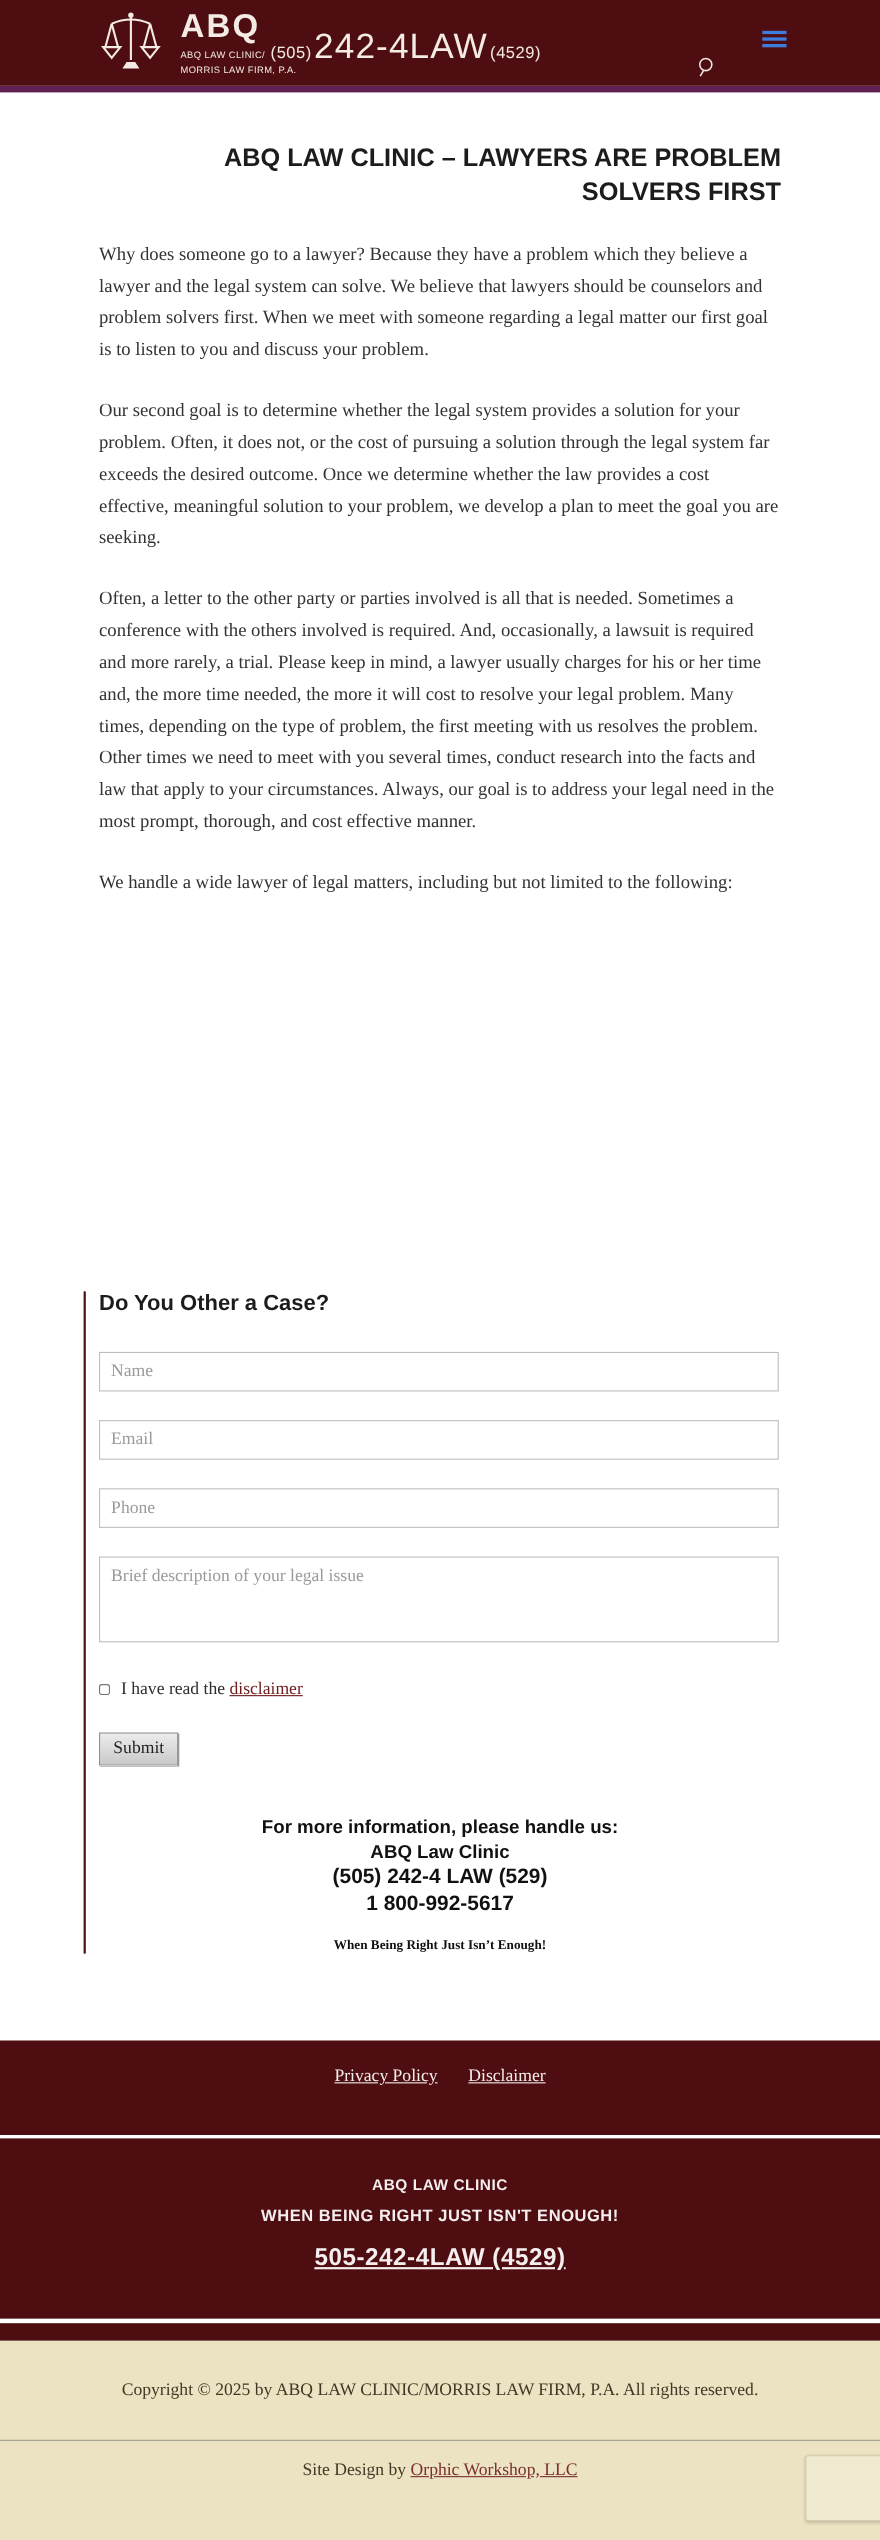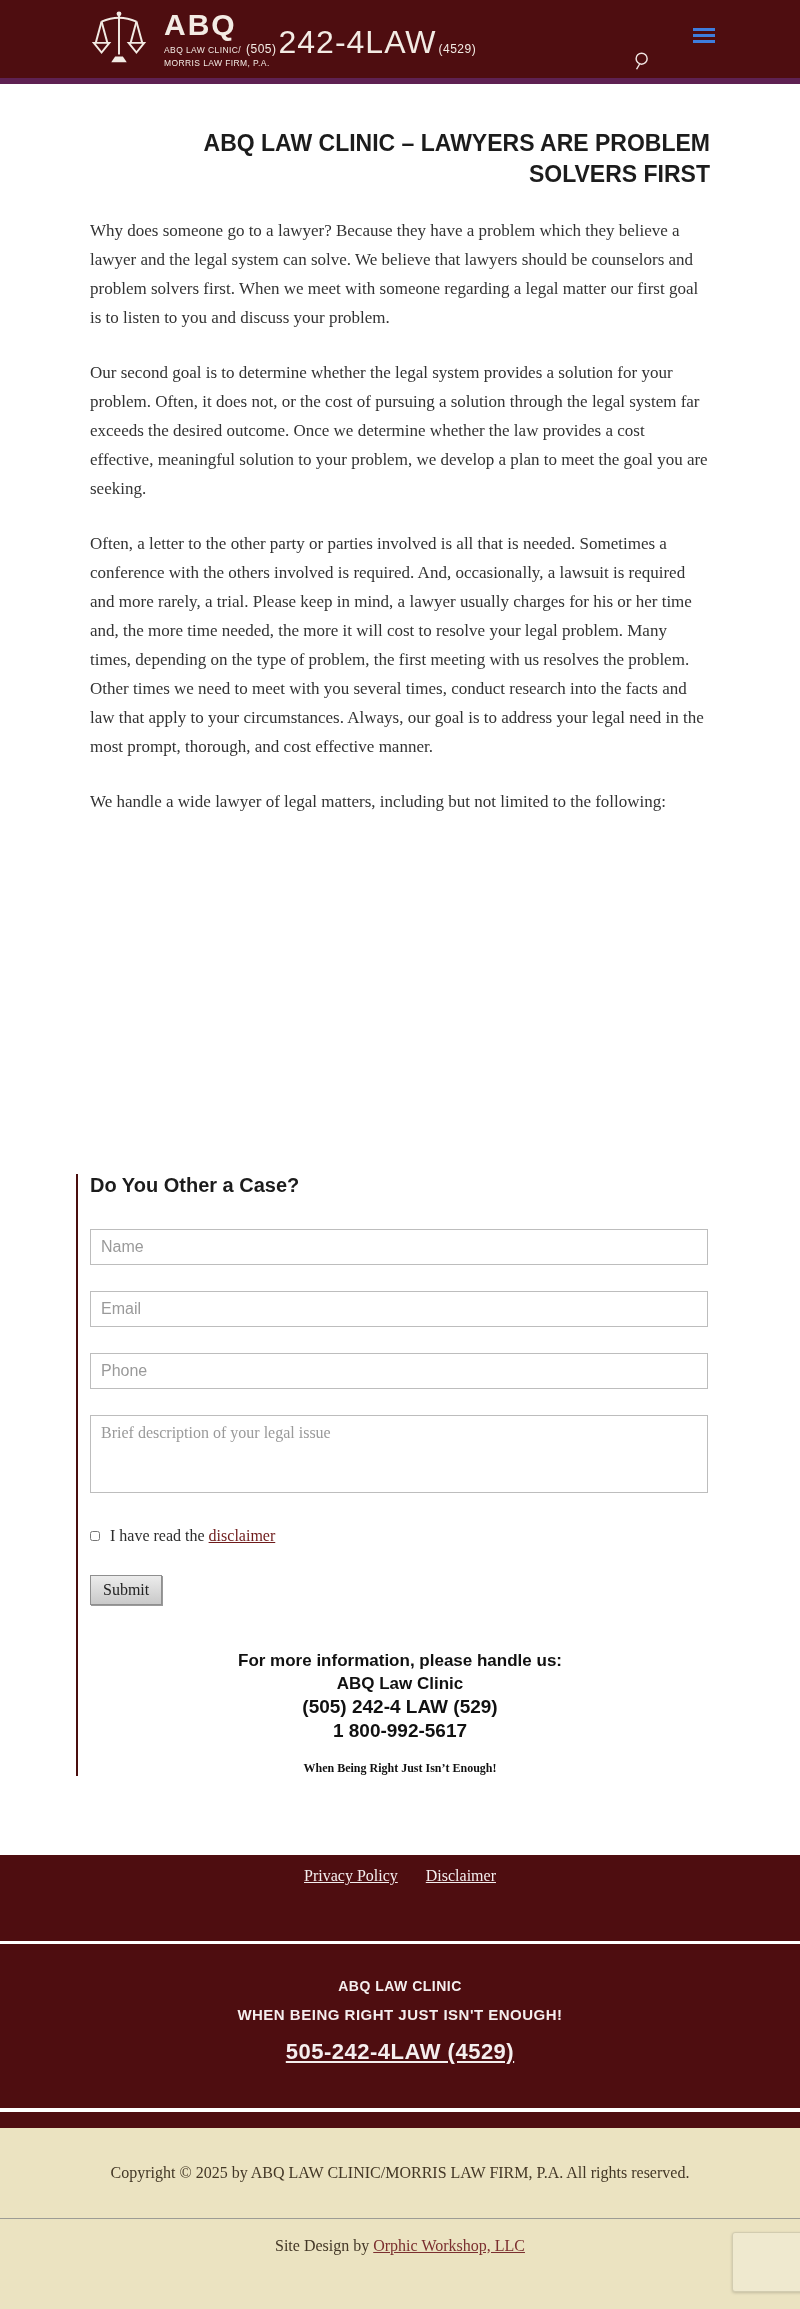--- a/index.html
+++ b/index.html
@@ -9,50 +9,50 @@
 
   
   .header { position: relative; height: 78px; background: #4e0d10; }
   .header-accent { height: 6px; background: #5e2152; }
   .logo-wrap { position: absolute; left: 88px; top: 8px; display: flex; }
   .logo-scales { width: 62px; height: 62px; }
   .logo-text { margin-left: 14px; color: #f3ebe4; }
   .logo-abq { font-family: "Liberation Sans", "DejaVu Sans", sans-serif; font-weight: 700; font-size: 30px; letter-spacing: 2px; line-height: 34px; }
   .logo-sub { font-family: "Liberation Sans", "DejaVu Sans", sans-serif; font-size: 8.5px; letter-spacing: 0.4px; line-height: 10px; margin-top: 3px; }
   .phone-header { position: absolute; left: 246px; top: 24px; color: #f3ebe4; display: flex; align-items: baseline; font-family: "Liberation Sans", "DejaVu Sans", sans-serif; }
-  .phone-small { font-size: 12px; letter-spacing: 0.5px; }
+  .phone-small { font-size: 15px; letter-spacing: 0.5px; }
   .phone-big { font-size: 32px; letter-spacing: 1px; margin: 0 2px; font-weight: 400; }
   .menu-icon { position: absolute; right: 85px; top: 28px; width: 22px; cursor: pointer; }
   .menu-icon span { display: block; width: 22px; height: 3px; background: #3e7dde; margin-bottom: 3px; }
   .search-icon { position: absolute; left: 632px; top: 50px; width: 22px; height: 22px; cursor: pointer; }
 
   
   .content { height: 1771px; padding: 0 90px; overflow: hidden; }
   .page-title { margin-top: 44px; font-family: "Liberation Sans", "DejaVu Sans", sans-serif; font-weight: 700; font-size: 23px; line-height: 31px; color: #1c1c1c; text-align: right; }
   .body-copy p { margin-top: 26px; font-size: 17px; line-height: 29px; color: #333333; }
 
   
   .case-section { margin-top: 358px; margin-left: -14px; border-left: 2px solid #4a0e0e; padding-left: 12px; }
   .case-title { font-family: "Liberation Sans", "DejaVu Sans", sans-serif; font-weight: 700; font-size: 20px; color: #1c1c1c; }
-  .case-form input[type=text] { display: block; width: 618px; height: 36px; margin-top: 26px; border: 1px solid #bdbdbd; background: #ffffff; padding: 0 10px; font-family: Liberation Sans, sans-serif; font-size: 16px; color: #333; }
+  .case-form input[type=text] { display: block; width: 618px; height: 36px; margin-top: 26px; border: 1px solid #bdbdbd; background: #ffffff; padding: 0 10px; font-family: Liberation Serif, serif; font-size: 16px; color: #333; }
   .case-form input[type=text]:first-of-type { margin-top: 32px; }
   .case-form textarea { display: block; width: 618px; height: 78px; margin-top: 26px; border: 1px solid #bdbdbd; background: #ffffff; padding: 8px 10px; font-family: "Liberation Serif", "DejaVu Serif", serif; font-size: 16px; color: #333; resize: none; }
   .case-form ::placeholder { color: #9a9a9a; opacity: 1; }
   .disclaimer-row { margin-top: 34px; font-size: 16px; color: #2d2d2d; display: flex; align-items: center; }
   .disclaimer-row input { width: 10px; height: 10px; margin-right: 10px; }
   .disclaimer-link { color: #6e1a1a; text-decoration: underline; }
   .submit-btn { margin-top: 30px; font-family: "Liberation Serif", "DejaVu Serif", serif; font-size: 16px; color: #222; padding: 5px 12px; background: linear-gradient(#ececec, #c9c9c9); border: 1px solid #8f8f8f; box-shadow: 1px 1px 0 #9a9a9a; cursor: pointer; }
   .contact-block { margin-top: 44px; text-align: center; font-family: "Liberation Sans", "DejaVu Sans", sans-serif; font-weight: 700; color: #111; }
   .contact-line1 { font-size: 17px; line-height: 23px; }
   .contact-line2 { font-size: 17px; line-height: 23px; }
   .contact-line3, .contact-line4 { font-size: 19px; line-height: 24px; }
   .contact-tagline { margin-top: 18px; font-family: "Liberation Serif", "DejaVu Serif", serif; font-weight: 700; font-size: 12px; color: #111; text-align: center; }
 
   
-  .footer-band1 { height: 86px; background: #4e0d10; display: flex; justify-content: center; align-items: flex-start; padding-top: 12px; gap: 28px; }
+  .footer-band1 { height: 86px; background: #4e0d10; display: flex; justify-content: center; align-items: flex-start; padding-top: 24px; gap: 28px; }
   .footer-band1 a { color: #f5eeee; font-size: 16px; text-decoration: underline; }
   .footer-divider-white { height: 3px; background: #ffffff; }
   .footer-band2 { height: 164px; background: #4e0d10; text-align: center; color: #f5eeee; font-family: "Liberation Sans", "DejaVu Sans", sans-serif; padding-top: 34px; }
   .footer-brand { font-weight: 700; font-size: 14px; letter-spacing: 0.5px; }
   .footer-tagline { font-weight: 700; font-size: 15px; letter-spacing: 0.5px; margin-top: 12px; }
   .footer-phone { display: inline-block; font-weight: 700; font-size: 22px; letter-spacing: 0.5px; margin-top: 16px; color: #f5eeee; text-decoration: underline; }
   .footer-gap-white { height: 4px; background: #ffffff; }
   .footer-strip { height: 16px; background: #4e0d10; }
   .footer-beige { position: relative; height: 181px; background: #ebe3c1; text-align: center; }
   .copyright { padding-top: 36px; font-size: 16px; color: #433726; }

